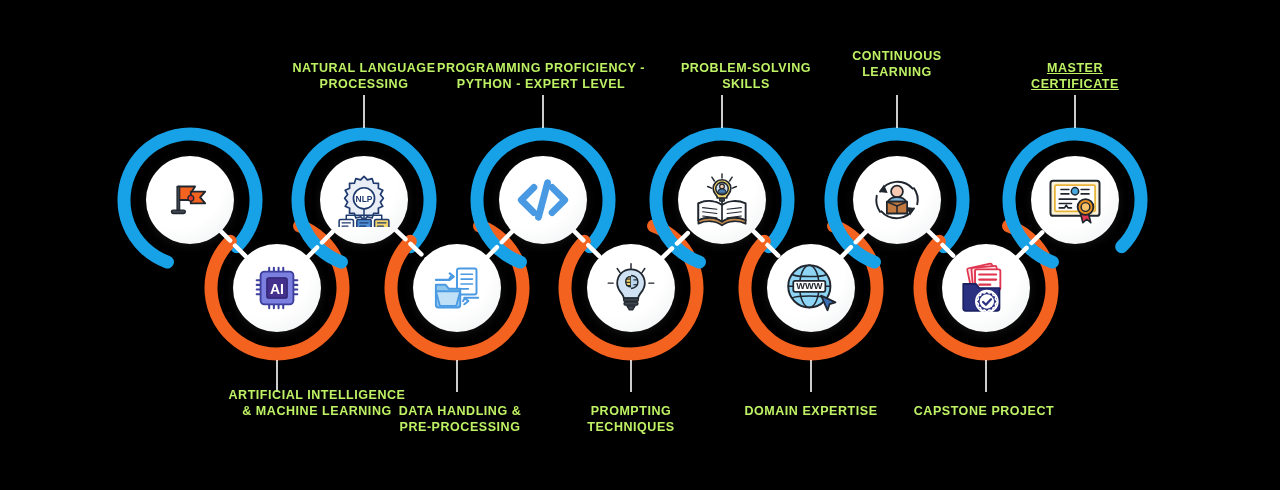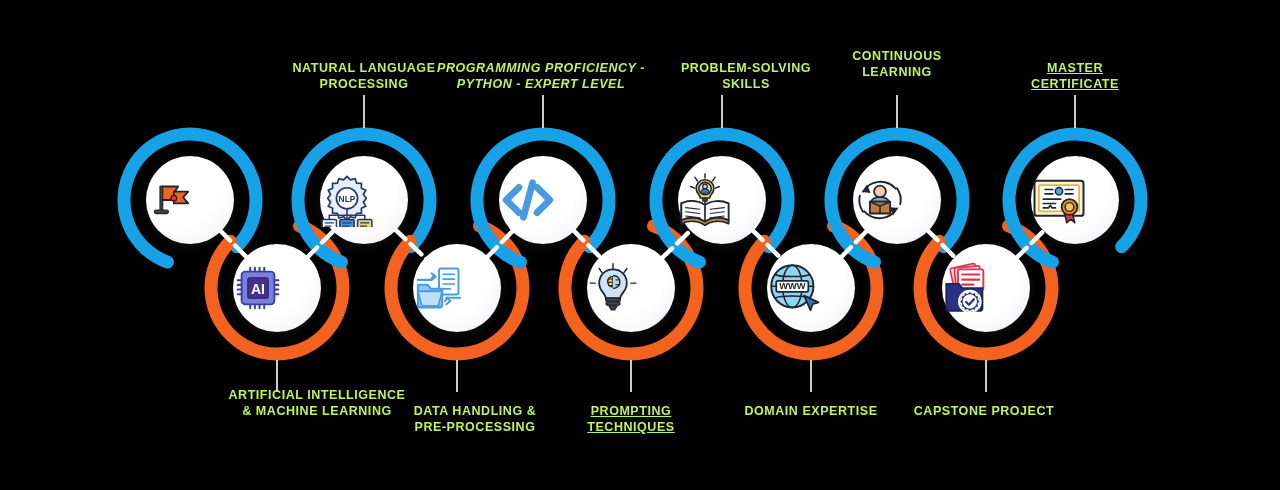--- a/index.html
+++ b/index.html
@@ -42,21 +42,21 @@
   }
   .label.top  { }
   .label.bot  { }
   .node {
     position: absolute;
     border-radius: 50%;
     background: radial-gradient(circle at 35% 30%, #ffffff 0%, #ffffff 55%, #eceef0 100%);
     box-shadow: 0 2px 10px rgba(255,255,255,0.08);
     display: flex;
     align-items: center;
-    justify-content: flex-start;
+    justify-content: center;
     transform: translate(-50%, -50%);
   }
   .node svg { display: block; }
 </style>
 </head>
 <body>
 
 <div id="stage">
 
   <svg class="svg-layer" viewBox="0 0 1280 490">
@@ -317,25 +317,25 @@
     </svg>
         </span>
       </div>
     </div>
 
   <div id="labels-host">
       <div class="label bot" style="left: 277px; top: 388px; margin-left: 40px;">ARTIFICIAL INTELLIGENCE
 &amp; MACHINE LEARNING</div>
       <div class="label top" style="left: 364px; top: 61px;">NATURAL LANGUAGE
 PROCESSING</div>
-      <div class="label bot" style="left: 475px; top: 404px;">DATA HANDLING &amp;
+      <div class="label bot" style="left: 460px; top: 404px;">DATA HANDLING &amp;
 PRE-PROCESSING</div>
-      <div class="label top" style="left: 541px; top: 61px; font-style: italic;">PROGRAMMING PROFICIENCY -
+      <div class="label top" style="left: 541px; top: 61px;">PROGRAMMING PROFICIENCY -
 PYTHON - EXPERT LEVEL</div>
-      <div class="label bot" style="left: 631px; top: 404px; text-decoration: underline;">PROMPTING
+      <div class="label bot" style="left: 631px; top: 404px;">PROMPTING
 TECHNIQUES</div>
       <div class="label top" style="left: 746px; top: 61px;">PROBLEM-SOLVING
 SKILLS</div>
       <div class="label bot" style="left: 811px; top: 404px;">DOMAIN EXPERTISE</div>
       <div class="label top" style="left: 897px; top: 49px;">CONTINUOUS
 LEARNING</div>
       <div class="label bot" style="left: 984px; top: 404px;">CAPSTONE PROJECT</div>
       <div class="label top" style="left: 1075px; top: 61px; text-decoration: underline;">MASTER
 CERTIFICATE</div>
     </div>

